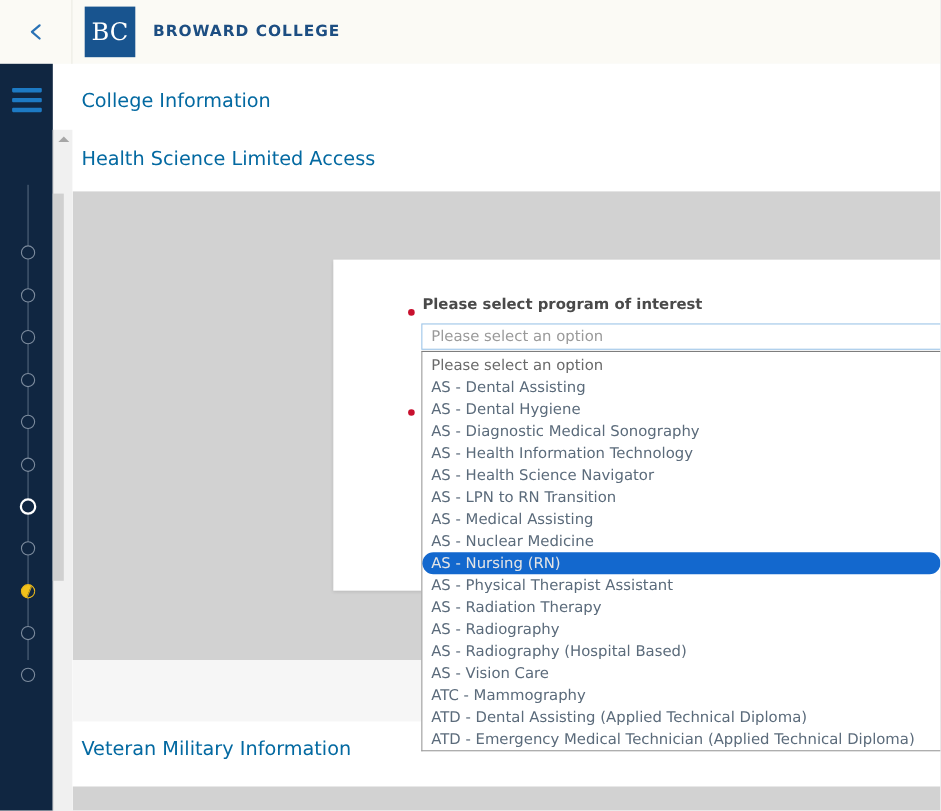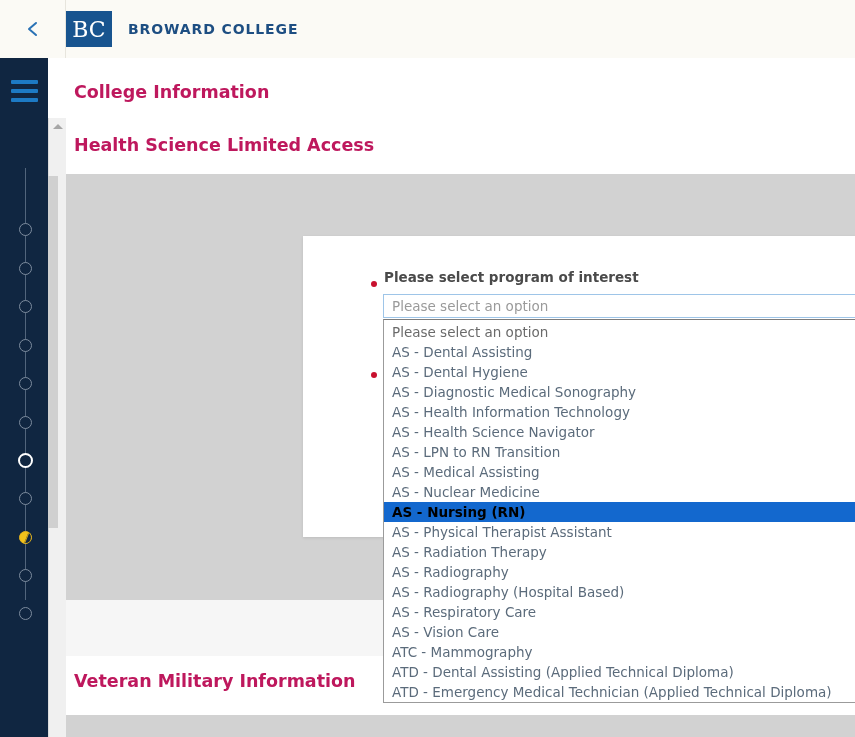--- a/index.html
+++ b/index.html
@@ -19,21 +19,21 @@
   }
   #back-chevron { width:16px; height:16px; }
 
   
   #brand-bar {
     position:absolute; left:66px; top:0; right:0; height:58px;
     background:#fbfaf5;
     display:flex; align-items:center;
   }
   #bc-mark {
-    width:46px; height:36px; 
+    width:46px; height:46px; margin-left:11px;
     background:#18548f;
     color:#ffffff;
     display:flex; align-items:center; justify-content:center;
     font-family:"DejaVu Serif", serif;
     font-size:22px; letter-spacing:0px; font-weight:400;
   }
   #brand-text {
     margin-left:16px;
     color:#1d4e82;
     font-size:14px; font-weight:bold; letter-spacing:0.9px;
@@ -90,21 +90,21 @@
     position:absolute; left:48px; top:176px; width:10px; height:352px;
     background:#d0d0d0;
   }
 
   
   #content {
     position:absolute; left:66px; top:58px; right:0; bottom:0;
     background:#ffffff; overflow:hidden;
   }
   .section-title {
-    color:#be185d; font-size:17.5px; font-weight:700; line-height:1.2;
+    color:#0369a1; font-size:17.5px; font-weight:400; line-height:1.2;
     padding-left:0px;
   }
   #title-college  { position:absolute; left:8px; top:24px; }
   #title-health   { position:absolute; left:8px; top:77px; }
   #band-gray-1 {
     position:absolute; left:0; top:116px; right:0; height:426px;
     background:#d2d2d2;
   }
   #band-light {
     position:absolute; left:0; top:542px; right:0; height:56px;
@@ -156,21 +156,21 @@
   }
   .dd-item {
     height:20px; line-height:20px;
     padding-left:8px;
     font-size:13.5px;
     color:#5b6b7b;
     white-space:nowrap; overflow:hidden;
   }
   .dd-item.placeholder { color:#6a6a6a; }
   .dd-item.selected {
-    background:#1368ce; color:#000000; font-weight:bold;
+    background:#1368ce; color:#e5e5e5; font-weight:normal;border-radius:10px;
   }
 </style>
 </head>
 <body>
 
 <div id="back-bar">
   <svg id="back-chevron" viewBox="0 0 16 16">
     <polyline points="11,2 4,8 11,14" fill="none" stroke="#2a72b5" stroke-width="2" stroke-linecap="round" stroke-linejoin="round"></polyline>
   </svg>
 </div>
@@ -238,20 +238,19 @@
     <div class="dd-item">AS - Health Information Technology</div>
     <div class="dd-item">AS - Health Science Navigator</div>
     <div class="dd-item">AS - LPN to RN Transition</div>
     <div class="dd-item">AS - Medical Assisting</div>
     <div class="dd-item">AS - Nuclear Medicine</div>
     <div class="dd-item selected">AS - Nursing (RN)</div>
     <div class="dd-item">AS - Physical Therapist Assistant</div>
     <div class="dd-item">AS - Radiation Therapy</div>
     <div class="dd-item">AS - Radiography</div>
     <div class="dd-item">AS - Radiography (Hospital Based)</div>
-    <div class="dd-item">AS - Respiratory Care</div>
     <div class="dd-item">AS - Vision Care</div>
     <div class="dd-item">ATC - Mammography</div>
     <div class="dd-item">ATD - Dental Assisting (Applied Technical Diploma)</div>
     <div class="dd-item">ATD - Emergency Medical Technician (Applied Technical Diploma)</div>
   </div>
 
 </div>
 
 </body></html>

